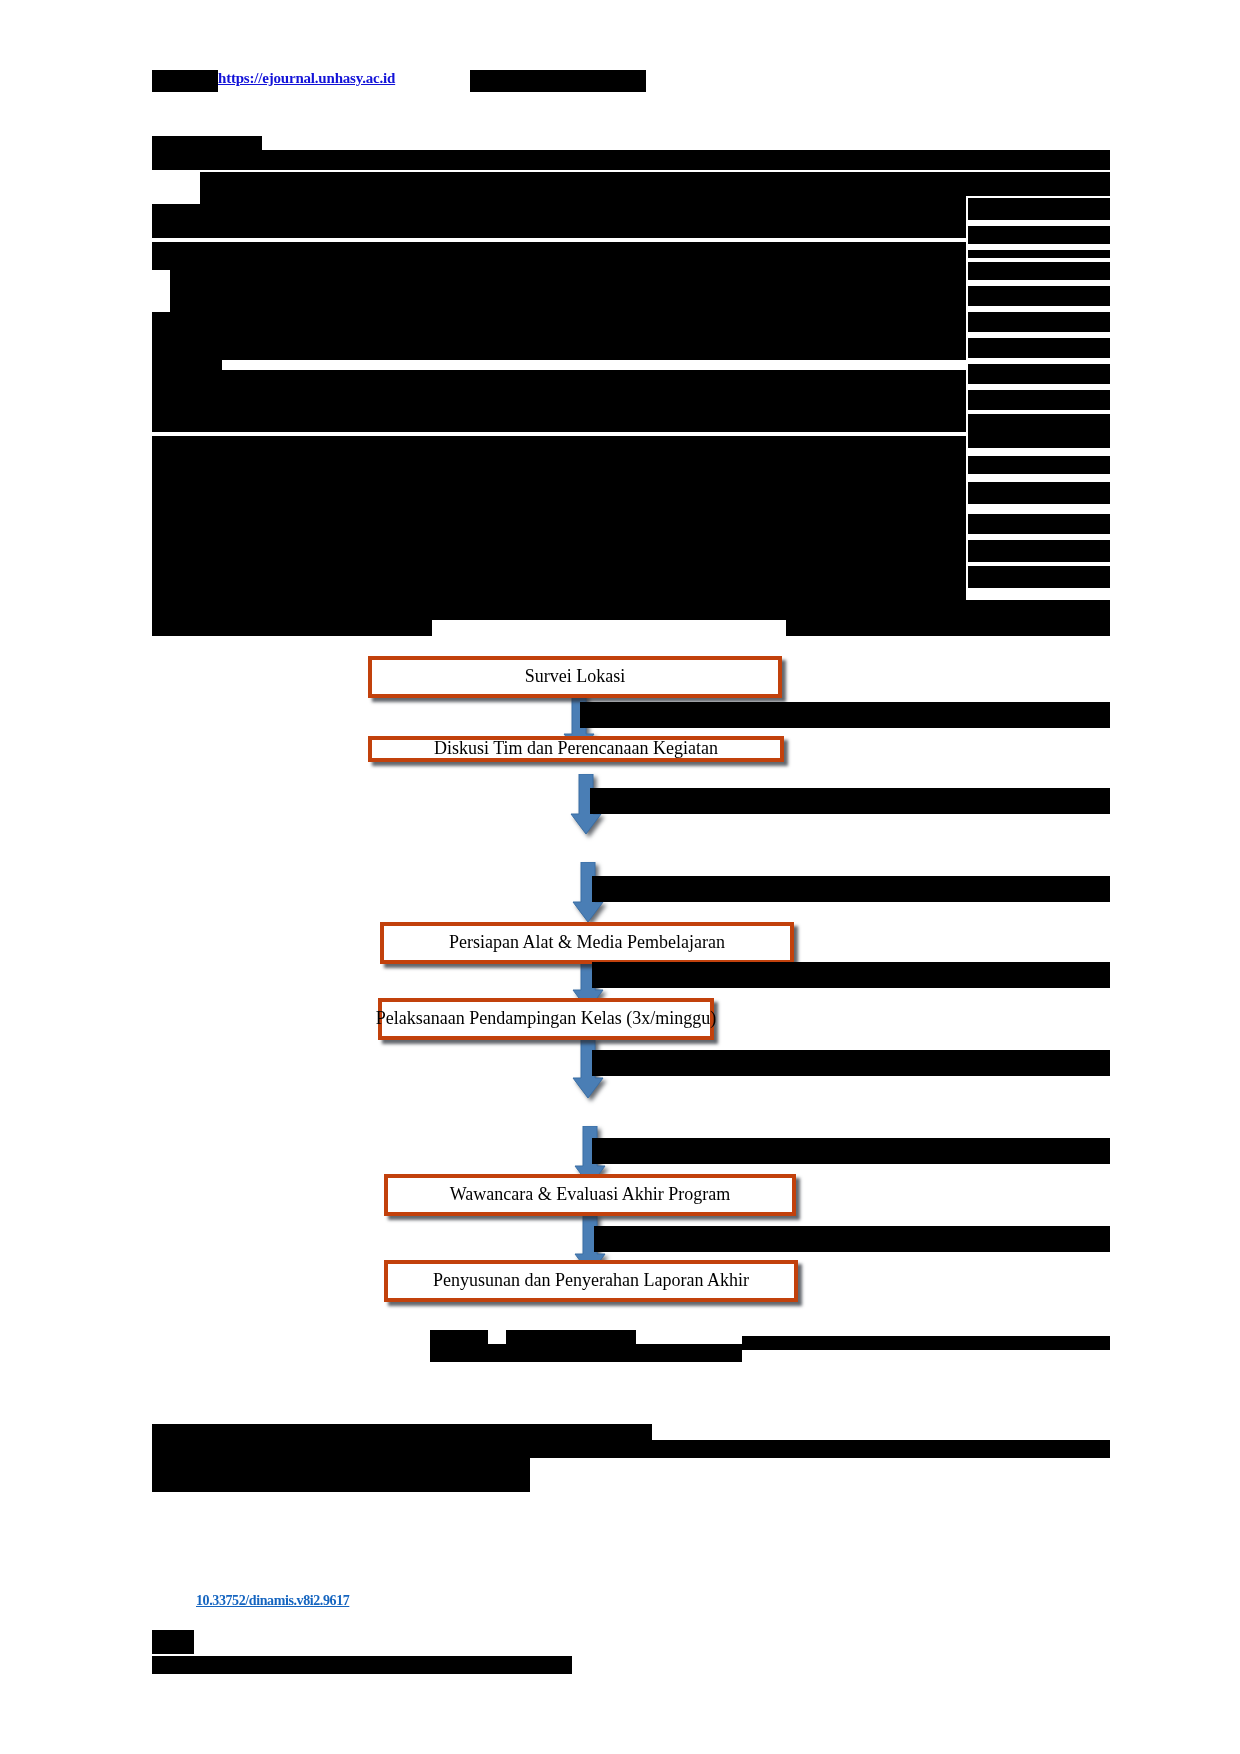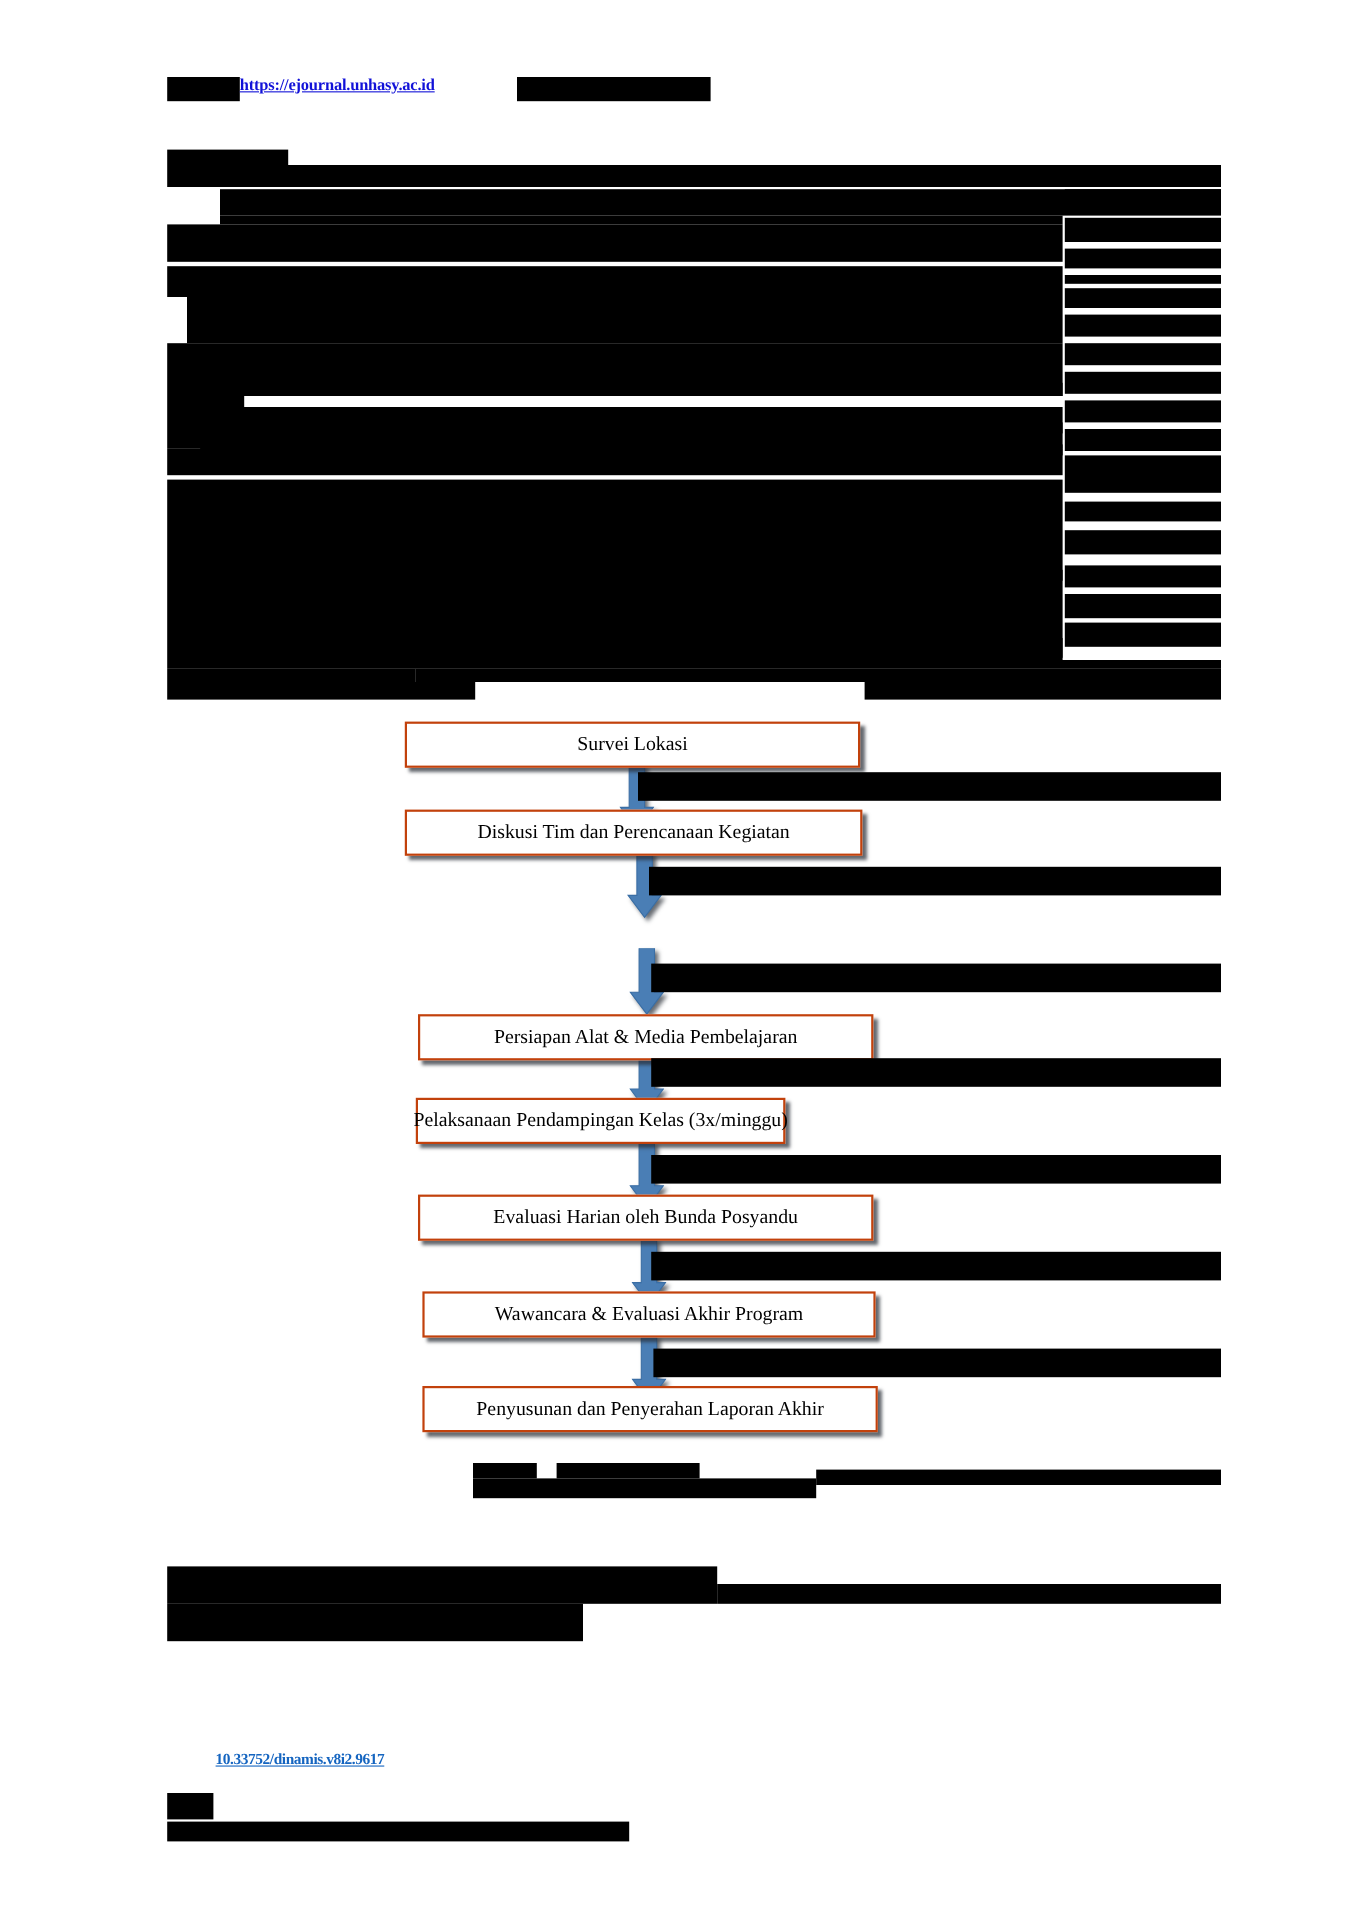--- a/index.html
+++ b/index.html
@@ -56,21 +56,21 @@
     position: absolute;
     left: 0;
     top: 0;
     width: 1240px;
     height: 1754px;
   }
   .fc-box {
     position: absolute;
     box-sizing: border-box;
     background: #ffffff;
-    border: 2px solid #c2410c;
+    border: 4px solid #c2410c;
     box-shadow: 4px 4px 3px rgba(40,46,54,0.72);
     display: flex;
     align-items: center;
     justify-content: center;
     color: #000000;
     font-family: "Liberation Serif", "DejaVu Serif", serif;
     font-size: 18px;
     line-height: 1.1;
     white-space: nowrap;
     z-index: 3;
@@ -168,36 +168,33 @@
       <polygon points="9,0 23,0 23,40 31,40 16,60 1,40 9,40" fill="#4a7eb5" stroke="#3a6ea5" stroke-width="1"></polygon>
     </svg>
     <svg class="fc-arrow" style="left:574px;top:1214px;" width="32" height="62" viewBox="0 0 32 62">
       <polygon points="9,0 23,0 23,40 31,40 16,60 1,40 9,40" fill="#4a7eb5" stroke="#3a6ea5" stroke-width="1"></polygon>
     </svg>
 
     <div class="fc-box" style="left:368px;top:656px;width:414px;height:42px;">
       <span>Survei Lokasi</span>
     </div>
 
-    <div class="fc-box" style="left:368px;top:736px;width:416px;height:42px;">
+    <div class="fc-box" style="left:368px;top:736px;width:416px;height:26px;">
       <span>Diskusi Tim dan Perencanaan Kegiatan</span>
     </div>
 
 
     <div class="fc-box" style="left:380px;top:910px;width:414px;height:42px;margin-top:12px;">
       <span>Persiapan Alat &amp; Media Pembelajaran</span>
     </div>
 
     <div class="fc-box" style="left:378px;top:998px;width:336px;height:42px;">
       <span>Pelaksanaan Pendampingan Kelas (3x/minggu)</span>
     </div>
 
-    <div class="fc-box" style="left:380px;top:1086px;width:414px;height:42px;">
-      <span>Evaluasi Harian oleh Bunda Posyandu</span>
-    </div>
 
     <div class="fc-box" style="left:384px;top:1174px;width:412px;height:42px;">
       <span>Wawancara &amp; Evaluasi Akhir Program</span>
     </div>
 
     <div class="fc-box" style="left:384px;top:1260px;width:414px;height:42px;">
       <span>Penyusunan dan Penyerahan Laporan Akhir</span>
     </div>
   </div>
 

